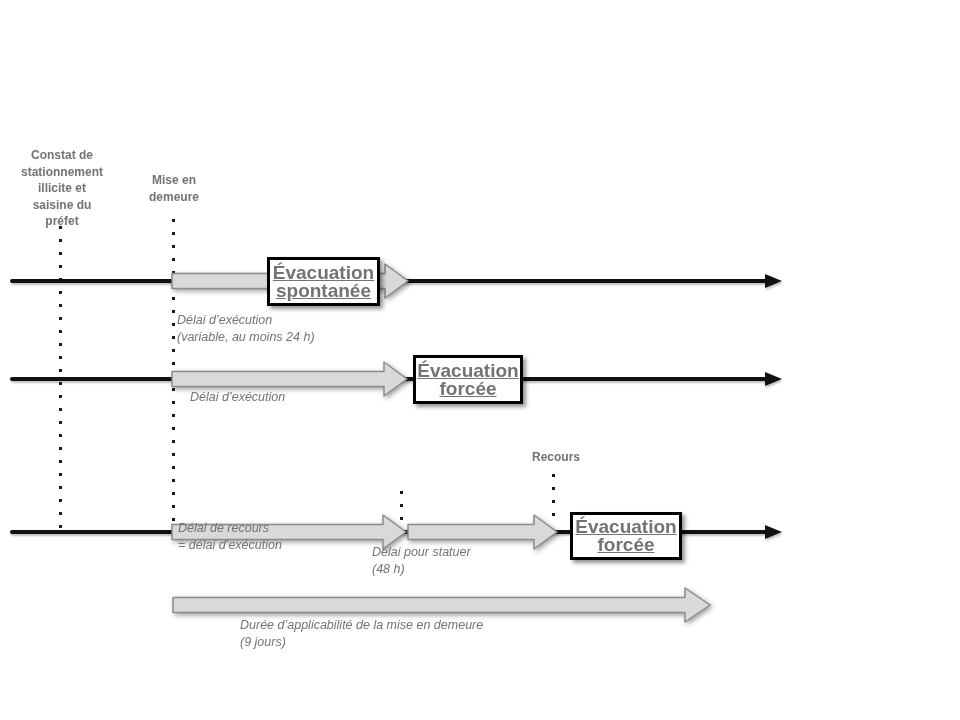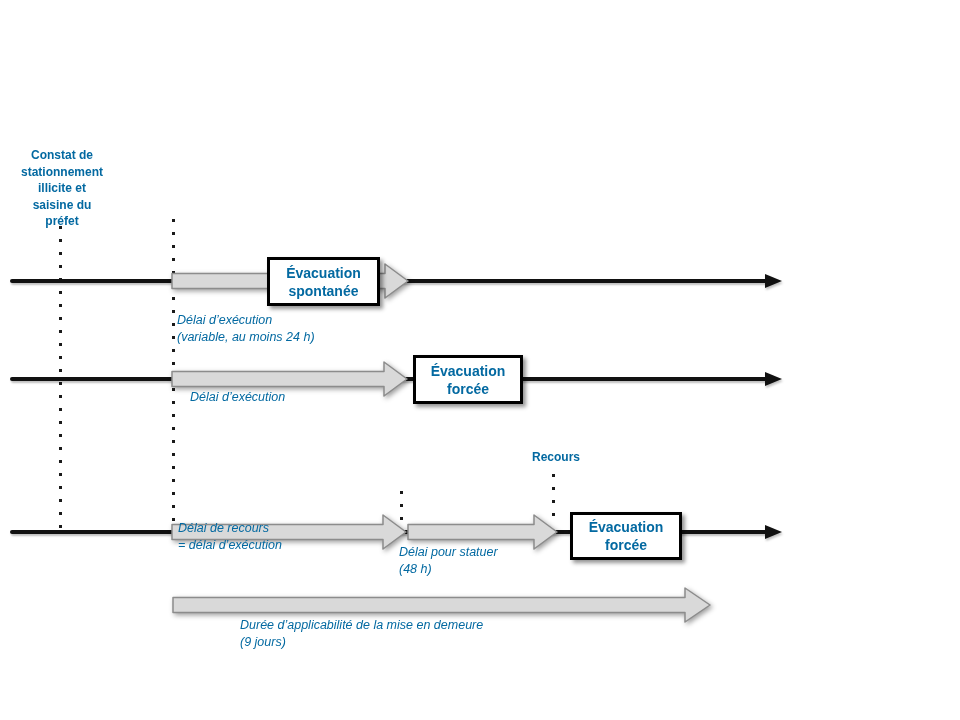--- a/index.html
+++ b/index.html
@@ -2,21 +2,21 @@
 <html lang="fr"><head>
 <meta charset="utf-8">
 <title>Procédure de mise en demeure — schéma</title>
 <style>
   html,body{margin:0;padding:0;background:#ffffff;}
   .canvas{
     position:relative;
     width:960px;height:720px;
     background:#ffffff;
     font-family:"Liberation Sans","DejaVu Sans",sans-serif;
-    color:#0369a1;
+    color:#737373;
     overflow:hidden;
   }
   .ml{white-space:pre-line;}
   .event-label{
     position:absolute;
     font-weight:bold;
     font-size:12px;
     line-height:16.5px;
     text-align:center;
     z-index:5;
@@ -66,35 +66,38 @@
   }
   .ebox{
     position:absolute;
     box-sizing:border-box;
     background:#ffffff;
     border:3px solid #000;
     box-shadow:2.5px 3px 4px rgba(0,0,0,0.42);
     display:flex;align-items:center;justify-content:center;
     text-align:center;
     font-weight:bold;
-    font-size:14px;
+    font-size:19px;
     line-height:18px;
     z-index:4;
+    text-decoration:underline;
   }
 </style>
 </head>
 <body>
 
 <div class="canvas">
 
   <div class="event-label ml" style="left:2px;top:147px;width:120px;">Constat de
 stationnement
 illicite et
 saisine du
 préfet</div>
+  <div class="event-label ml" style="left:124px;top:172px;width:100px;">Mise en
+demeure</div>
   <div class="event-label ml" style="left:506px;top:449px;width:100px;">Recours</div>
 
   <div class="vdots" style="left:59px;top:226px;height:309px;"></div>
   <div class="vdots" style="left:172px;top:219px;height:309px;"></div>
   <div class="vdots" style="left:400px;top:491px;height:33px;"></div>
   <div class="vdots" style="left:552px;top:474px;height:50px;"></div>
 
   <div class="tline" style="left:10px;top:279px;width:757px;"></div>
   <div class="tline-head" style="left:765px;top:274px;"></div>
 
@@ -129,18 +132,18 @@
   <div class="ebox ml" style="left:413px;top:355px;width:110px;height:49px;">Évacuation
 forcée</div>
   <div class="ebox ml" style="left:570px;top:512px;width:112px;height:48px;">Évacuation
 forcée</div>
 
   <div class="delay-label ml" style="left:177px;top:312px;width:220px;">Délai d’exécution
 (variable, au moins 24 h)</div>
   <div class="delay-label ml" style="left:190px;top:389px;width:200px;">Délai d’exécution</div>
   <div class="delay-label ml" style="left:178px;top:520px;width:220px;">Délai de recours
 = délai d’exécution</div>
-  <div class="delay-label ml" style="left:399px;top:544px;width:180px;">Délai pour statuer
+  <div class="delay-label ml" style="left:372px;top:544px;width:180px;">Délai pour statuer
 (48 h)</div>
   <div class="delay-label ml" style="left:240px;top:617px;width:400px;">Durée d’applicabilité de la mise en demeure
 (9 jours)</div>
 
 </div>
 
 </body></html>

